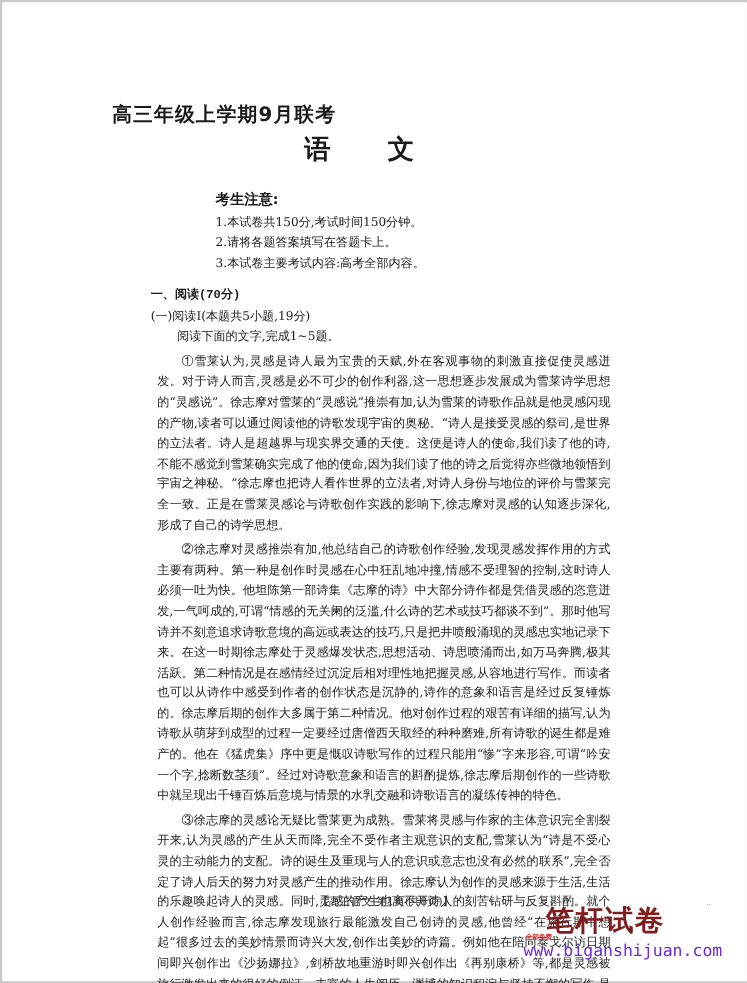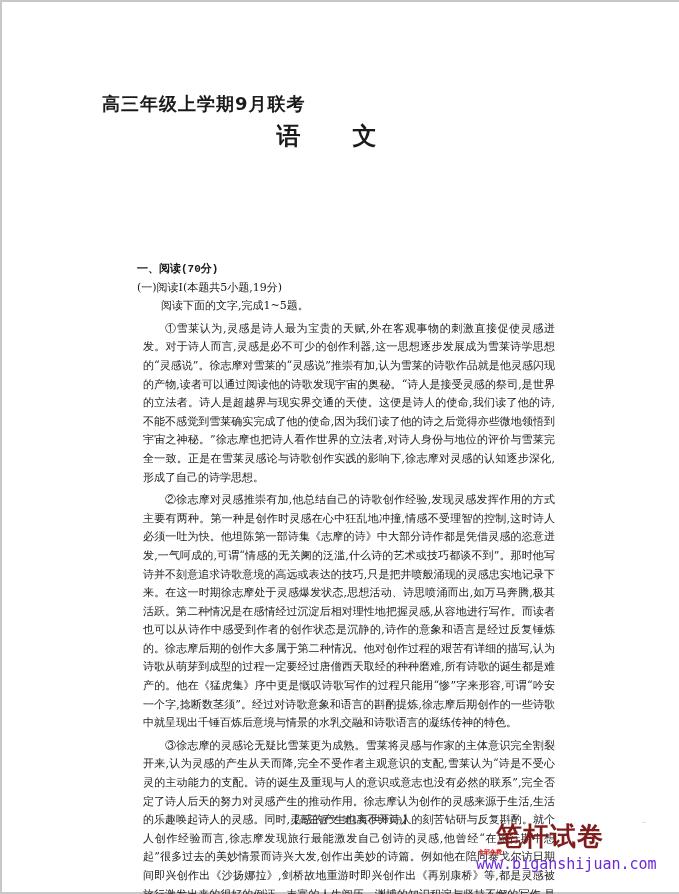--- a/index.html
+++ b/index.html
@@ -52,20 +52,26 @@
   }
   .dots { position: absolute; left: 640px; top: 815px; font-size: 7px; color: #999; }
 </style>
 </head>
 <body>
 
 <div class="page">
   <div class="title1">高三年级上学期9月联考</div>
   <div class="title2">语文</div>
 
+  <div class="notice">
+    <div class="head">考生注意:</div>
+    <div>1.本试卷共150分,考试时间150分钟。</div>
+    <div>2.请将各题答案填写在答题卡上。</div>
+    <div>3.本试卷主要考试内容:高考全部内容。</div>
+  </div>
 
   <div class="body-text">
     <div class="section-title">一、阅读(70分)</div>
     <div class="sub-title">(一)阅读Ⅰ(本题共5小题,19分)</div>
     <div class="indent">阅读下面的文字,完成1~5题。</div>
     <p class="para">①雪莱认为,灵感是诗人最为宝贵的天赋,外在客观事物的刺激直接促使灵感迸发。对于诗人而言,灵感是必不可少的创作利器,这一思想逐步发展成为雪莱诗学思想的“灵感说”。徐志摩对雪莱的“灵感说”推崇有加,认为雪莱的诗歌作品就是他灵感闪现的产物,读者可以通过阅读他的诗歌发现宇宙的奥秘。“诗人是接受灵感的祭司,是世界的立法者。诗人是超越界与现实界交通的天使。这便是诗人的使命,我们读了他的诗,不能不感觉到雪莱确实完成了他的使命,因为我们读了他的诗之后觉得亦些微地领悟到宇宙之神秘。”徐志摩也把诗人看作世界的立法者,对诗人身份与地位的评价与雪莱完全一致。正是在雪莱灵感论与诗歌创作实践的影响下,徐志摩对灵感的认知逐步深化,形成了自己的诗学思想。</p>
     <p class="para">②徐志摩对灵感推崇有加,他总结自己的诗歌创作经验,发现灵感发挥作用的方式主要有两种。第一种是创作时灵感在心中狂乱地冲撞,情感不受理智的控制,这时诗人必须一吐为快。他坦陈第一部诗集《志摩的诗》中大部分诗作都是凭借灵感的恣意迸发,一气呵成的,可谓“情感的无关阑的泛滥,什么诗的艺术或技巧都谈不到”。那时他写诗并不刻意追求诗歌意境的高远或表达的技巧,只是把井喷般涌现的灵感忠实地记录下来。在这一时期徐志摩处于灵感爆发状态,思想活动、诗思喷涌而出,如万马奔腾,极其活跃。第二种情况是在感情经过沉淀后相对理性地把握灵感,从容地进行写作。而读者也可以从诗作中感受到作者的创作状态是沉静的,诗作的意象和语言是经过反复锤炼的。徐志摩后期的创作大多属于第二种情况。他对创作过程的艰苦有详细的描写,认为诗歌从萌芽到成型的过程一定要经过唐僧西天取经的种种磨难,所有诗歌的诞生都是难产的。他在《猛虎集》序中更是慨叹诗歌写作的过程只能用“惨”字来形容,可谓“吟安一个字,捻断数茎须”。经过对诗歌意象和语言的斟酌提炼,徐志摩后期创作的一些诗歌中就呈现出千锤百炼后意境与情景的水乳交融和诗歌语言的凝练传神的特色。</p>
     <p class="para">③徐志摩的灵感论无疑比雪莱更为成熟。雪莱将灵感与作家的主体意识完全割裂开来,认为灵感的产生从天而降,完全不受作者主观意识的支配,雪莱认为“诗是不受心灵的主动能力的支配。诗的诞生及重现与人的意识或意志也没有必然的联系”,完全否定了诗人后天的努力对灵感产生的推动作用。徐志摩认为创作的灵感来源于生活,生活的乐趣唤起诗人的灵感。同时,灵感的产生也离不开诗人的刻苦钻研与反复斟酌。就个人创作经验而言,徐志摩发现旅行最能激发自己创诗的灵感,他曾经“在旅行期中想起”很多过去的美妙情景而诗兴大发,创作出美妙的诗篇。例如他在陪同泰戈尔访日期间即兴创作出《沙扬娜拉》,剑桥故地重游时即兴创作出《再别康桥》等,都是灵感被旅行激发出来的很好的例证。丰富的人生阅历、渊博的知识积淀与坚持不懈的写作,是一个诗人灵感产生的前提与基础,徐志摩将雪莱的灵感说向前大大推进</p>
   </div>
 

